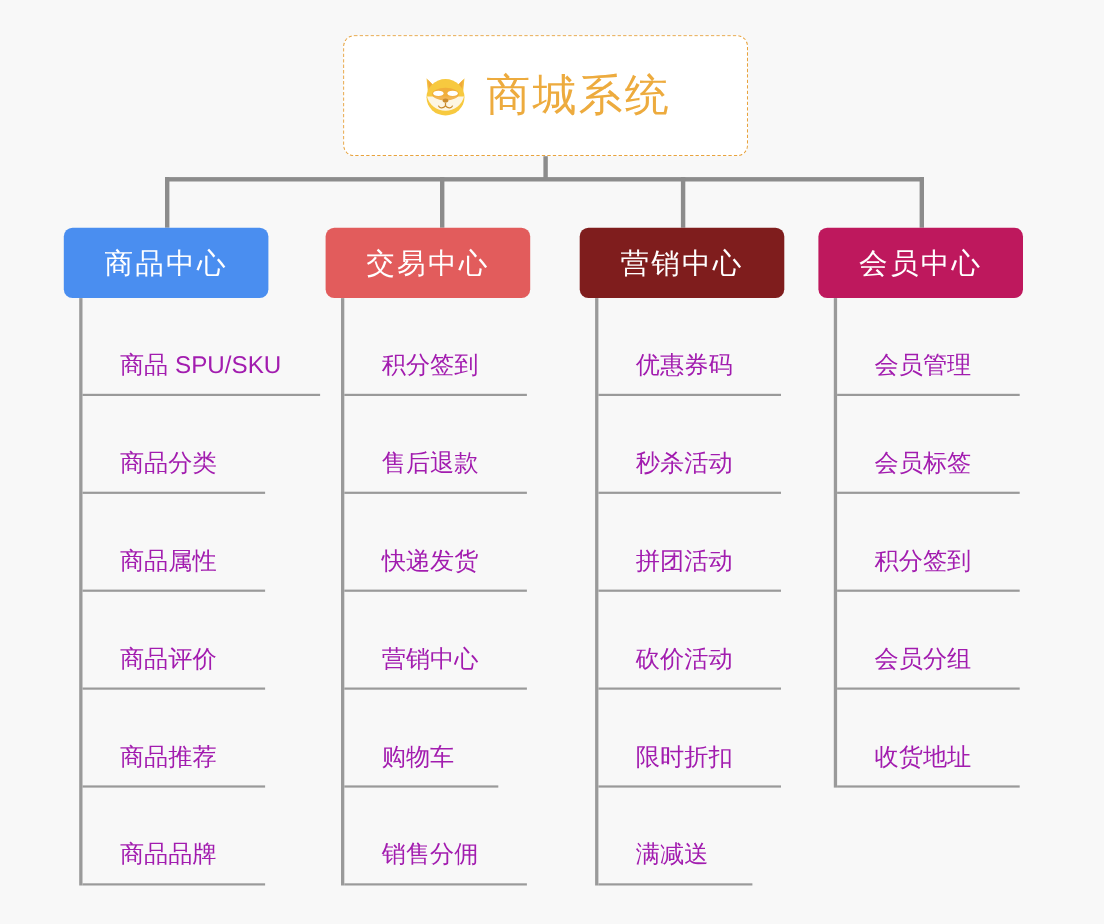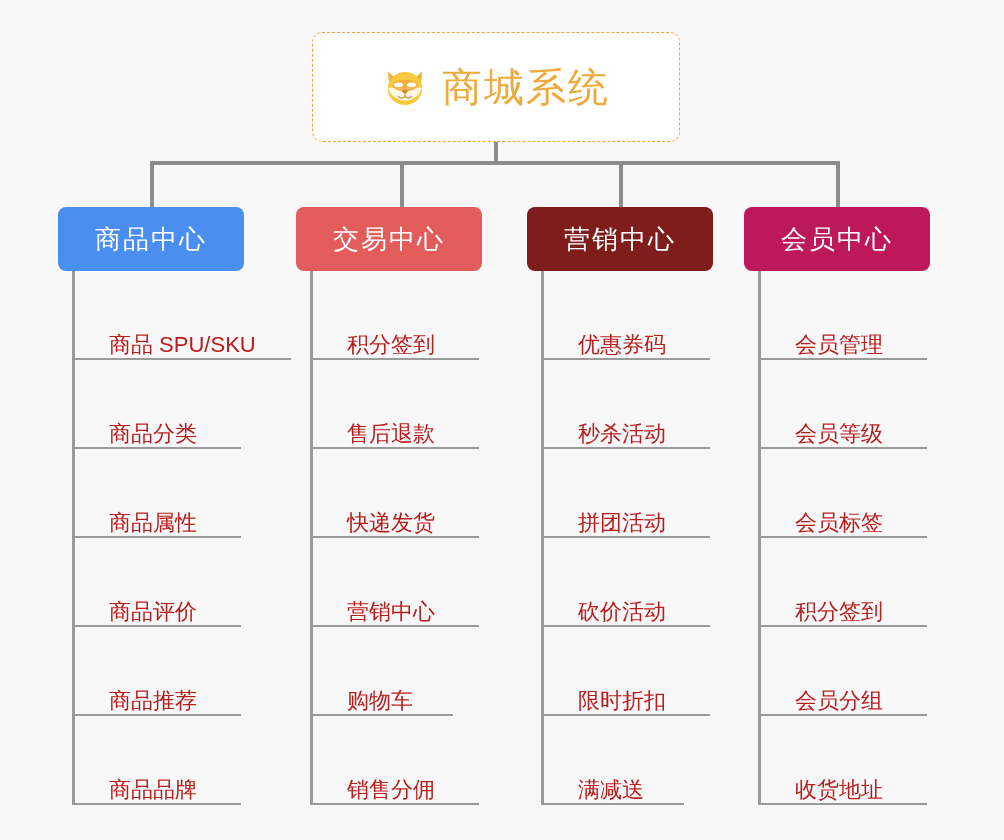--- a/index.html
+++ b/index.html
@@ -110,23 +110,23 @@
   .leaf {
     height: 89px;
     position: relative;
     display: flex;
     align-items: flex-end;
     padding-left: 34px;
     box-sizing: border-box;
   }
   .leaf-label {
     font-size: 22px;
-    color: #b91c1c;
+    color: #a21caf;
     line-height: 1.1;
-    padding-bottom: 3px;
+    padding-bottom: 16px;
     white-space: nowrap;
   }
   .leaf-underline {
     position: absolute;
     left: 0;
     bottom: 0;
     height: 2px;
     background: #9a9a9a;
   }
   
@@ -264,24 +264,20 @@
 <div class="column" id="col-3">
   <div class="cat-box">
     <span>会员中心</span>
   </div>
   <div class="leaf-list">
     <div class="leaf w-med">
       <span class="leaf-label">会员管理</span>
       <span class="leaf-underline"></span>
     </div>
     <div class="leaf w-med">
-      <span class="leaf-label">会员等级</span>
-      <span class="leaf-underline"></span>
-    </div>
-    <div class="leaf w-med">
       <span class="leaf-label">会员标签</span>
       <span class="leaf-underline"></span>
     </div>
     <div class="leaf w-med">
       <span class="leaf-label">积分签到</span>
       <span class="leaf-underline"></span>
     </div>
     <div class="leaf w-med">
       <span class="leaf-label">会员分组</span>
       <span class="leaf-underline"></span>

